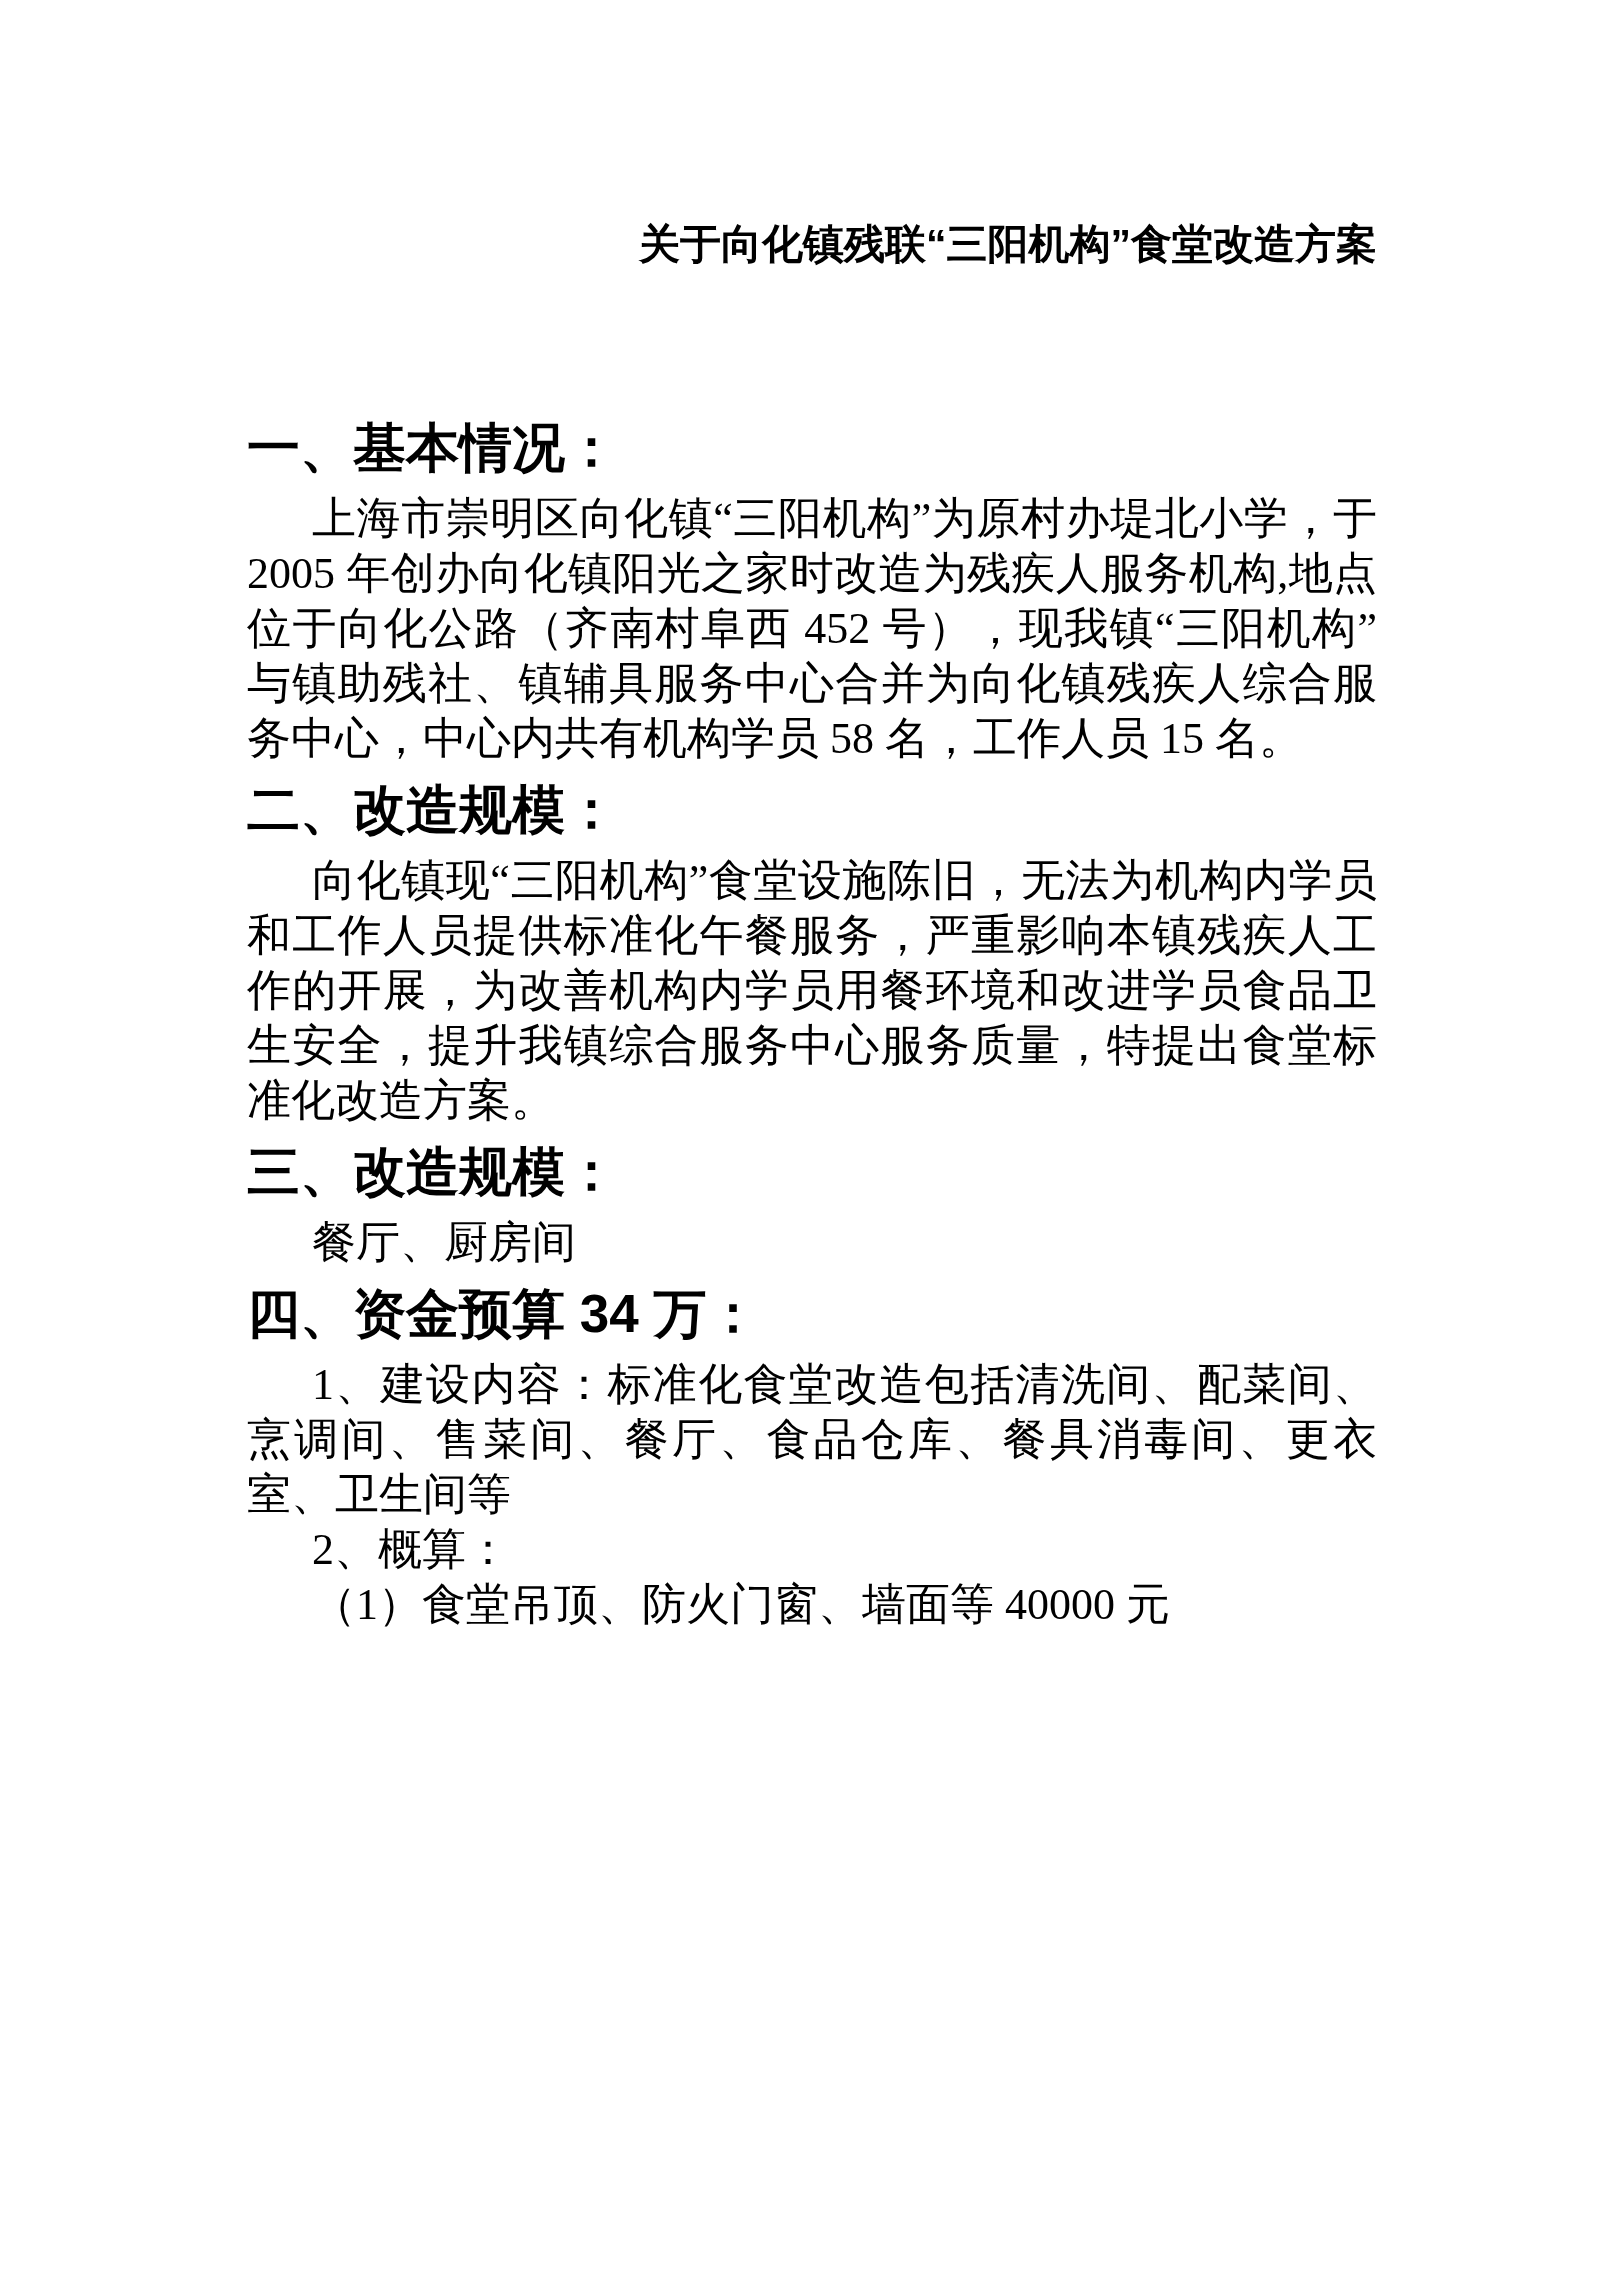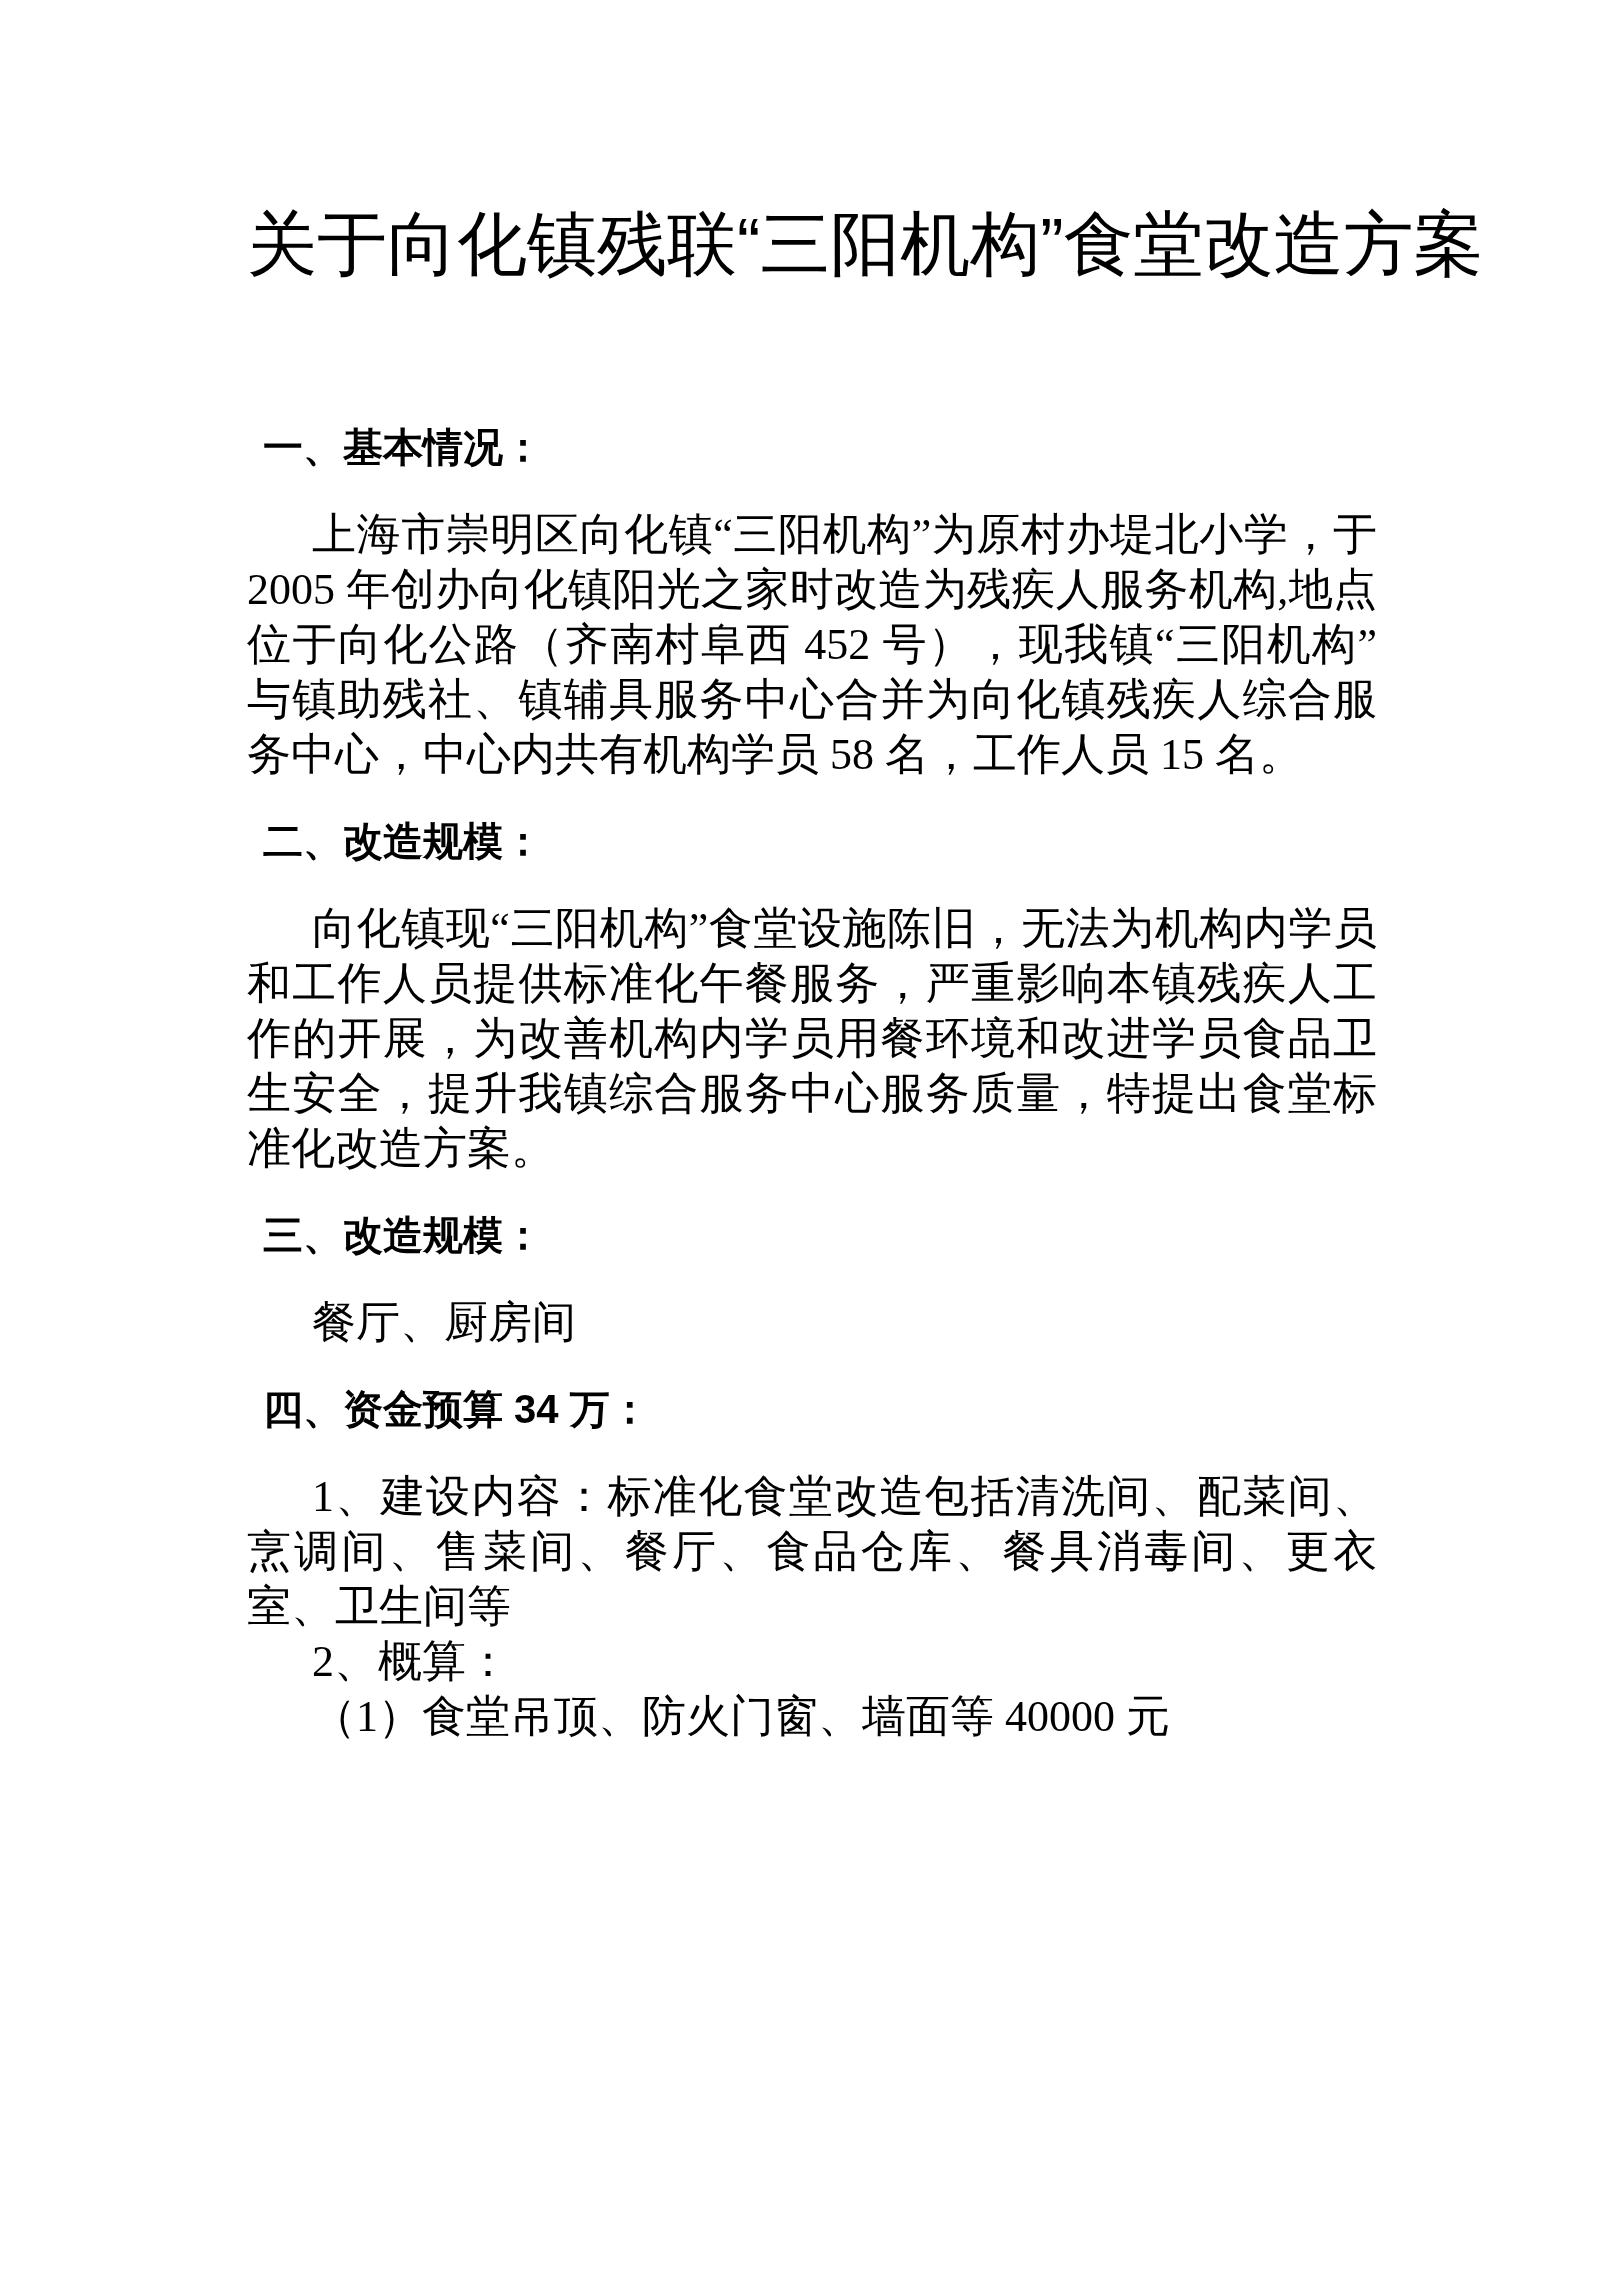--- a/index.html
+++ b/index.html
@@ -22,31 +22,31 @@
   .content {
     position: absolute;
     left: 247px;
     top: 0;
     width: 1130px;
     color: #000000;
   }
   .doc-title {
     margin: 201px 0 117px 0;
     font-family: "Liberation Sans", sans-serif;
-    font-weight: 400;
-    font-size: 70px;
+    font-weight: 700;
+    font-size: 41px;
     line-height: 86px;
     text-align: right;
     white-space: nowrap;
   }
   h2.sec-heading {
-    margin: 16px;
+    margin: 0;
     font-family: "Liberation Sans", sans-serif;
     font-weight: 900;
-    font-size: 40px;
+    font-size: 53px;
     line-height: 87px;
     text-align: left;
   }
   p.body-para {
     margin: 0;
     font-family: "Liberation Serif", serif;
     font-weight: 400;
     font-size: 44px;
     line-height: 55px;
     text-align: justify;

